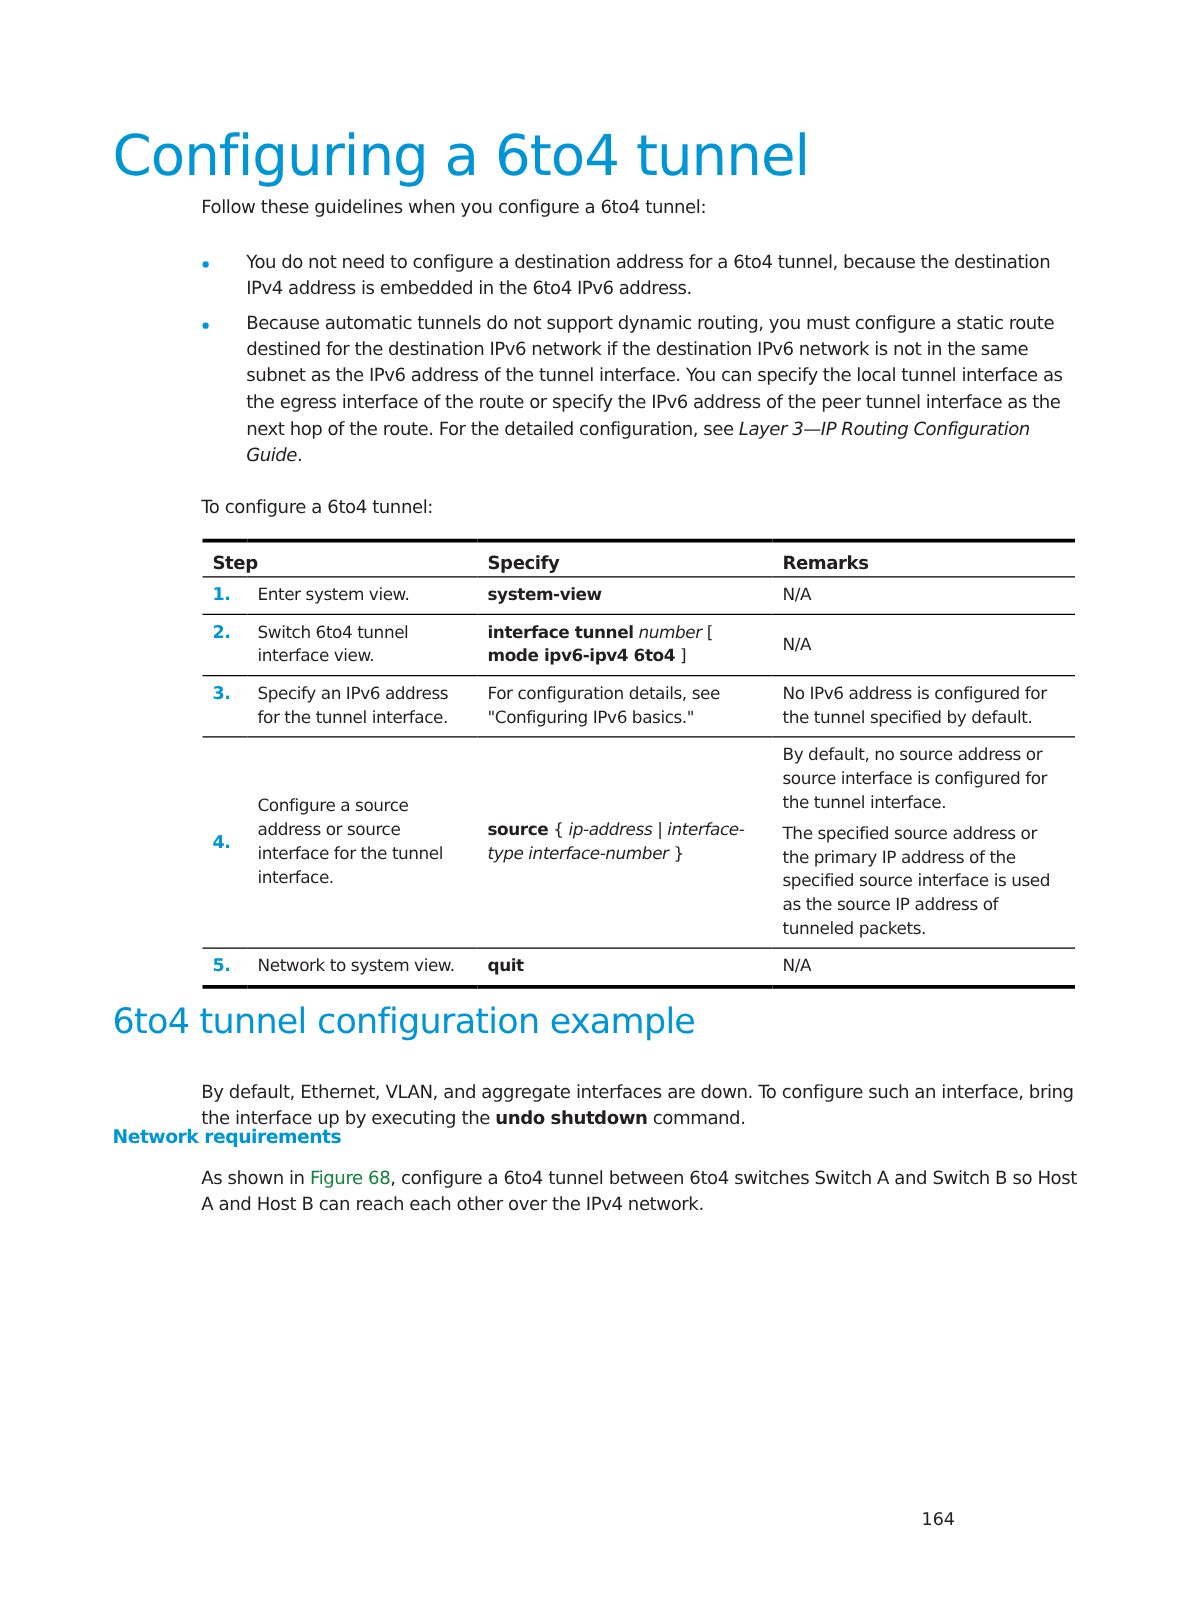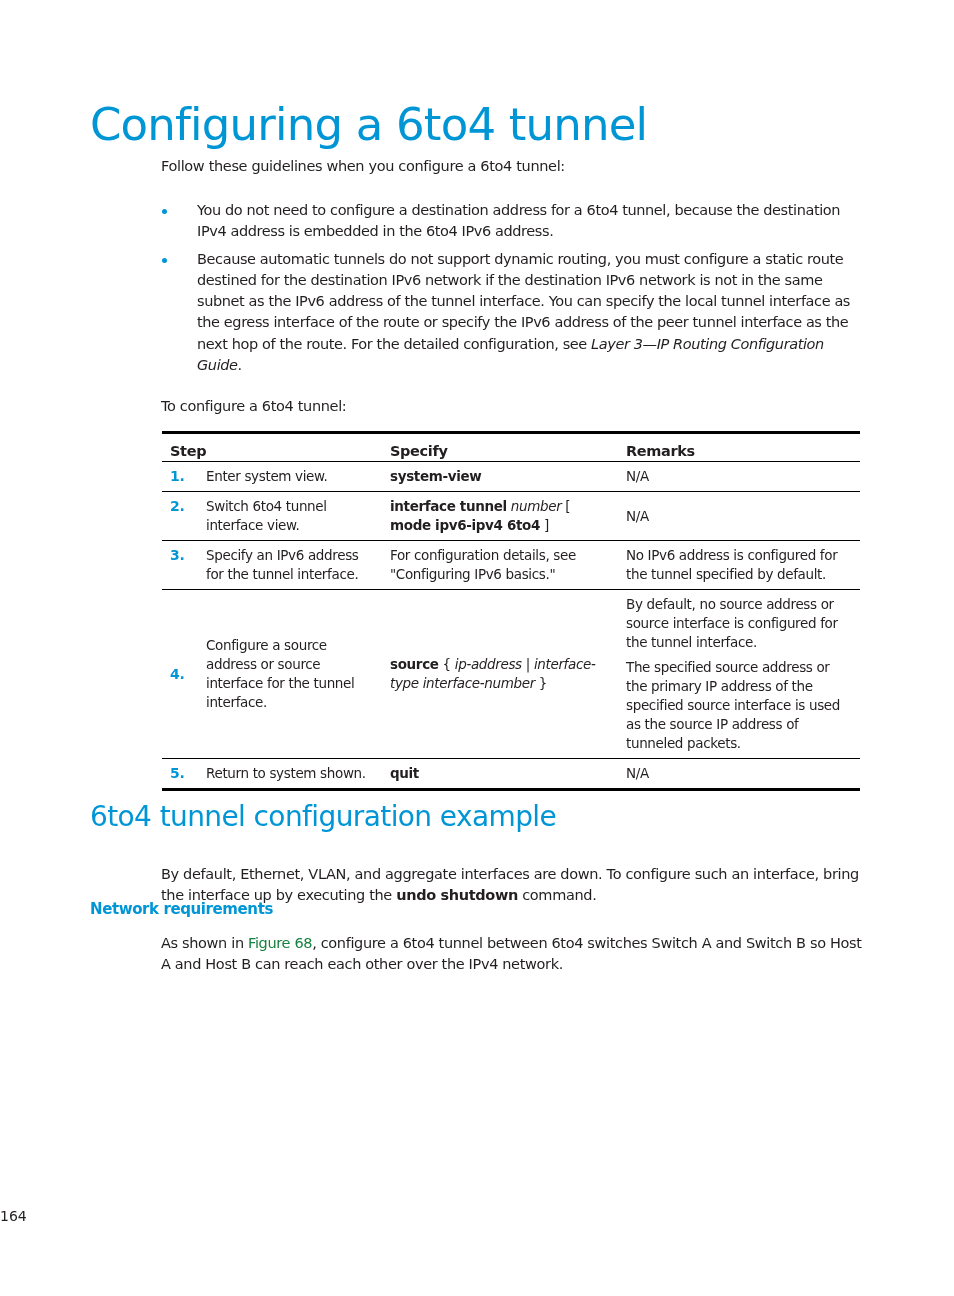--- a/index.html
+++ b/index.html
@@ -47,21 +47,21 @@
   table.steps tbody tr.last { border-bottom: 3.5px solid #000; }
   table.steps td { vertical-align: middle; padding: 5px 6px 5px 8px; line-height: 19px; }
   td.num { width: 22px; color: #0096d6; font-weight: bold; font-size: 14px; vertical-align: top; padding-right: 0; }
   td.num.mid { vertical-align: middle; }
   td.desc { width: 170px; padding-left: 2px; }
   td.cmd { width: 222px; padding-left: 8px; }
   td.rem { padding-left: 8px; }
   td.rem .para + .para { margin-top: 6px; }
   b { font-weight: bold; }
   .page-num {
-    position: absolute; left: 0; width: 764px; top: 1208px; text-align: left; font-size: 14px;
+    position: absolute; left: 0; width: 764px; top: 1208px; text-align: right; font-size: 14px;
   }
 </style>
 </head>
 <body>
 
 <h1 class="h1">Configuring a 6to4 tunnel</h1>
 
 <p class="p" style="top:156px;">Follow these guidelines when you configure a 6to4 tunnel:</p>
 
 <ul class="bullets">
@@ -114,21 +114,21 @@
         <td class="num mid">4.</td>
         <td class="desc">Configure a source address or source interface for the tunnel interface.</td>
         <td class="cmd"><b>source</b><span> { </span><i>ip-address</i><span> | </span><i>interface-type interface-number</i><span> }</span></td>
         <td class="rem">
           <div class="para">By default, no source address or source interface is configured for the tunnel interface.</div>
           <div class="para">The specified source address or the primary IP address of the specified source interface is used as the source IP address of tunneled packets.</div>
         </td>
       </tr>
       <tr class="last">
         <td class="num" style="vertical-align: top;">5.</td>
-        <td class="desc">Return to system shown.</td>
+        <td class="desc">Network to system view.</td>
         <td class="cmd"><b>quit</b></td>
         <td class="rem">
           <div class="para">N/A</div>
         </td>
       </tr>
     </tbody>
 </table>
 
 <h2 class="h2">6to4 tunnel configuration example</h2>
 

